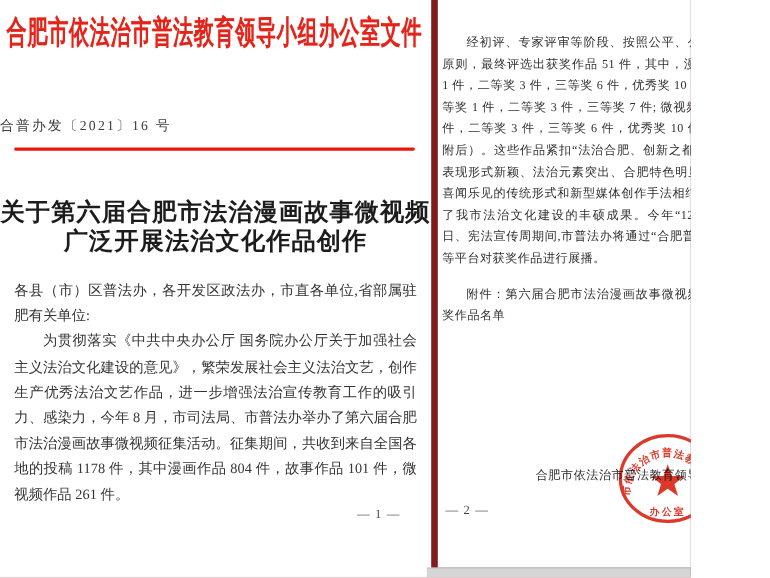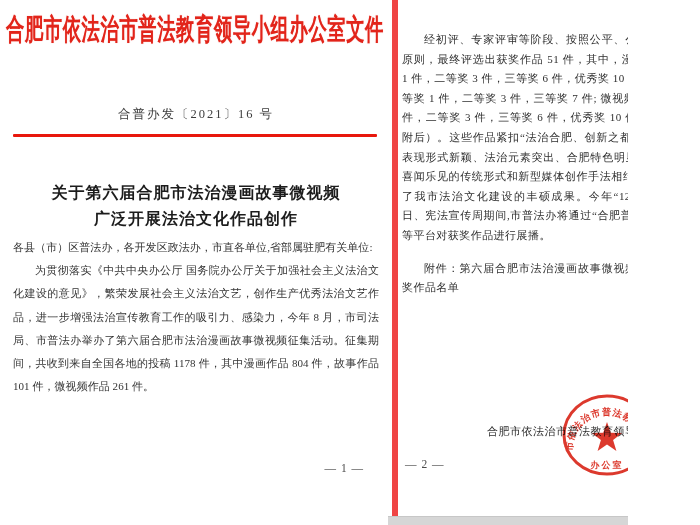--- a/index.html
+++ b/index.html
@@ -1,20 +1,20 @@
 <!DOCTYPE html>
 <html><head>
 <meta charset="utf-8">
 <style>
   * { margin: 0; padding: 0; box-sizing: border-box; }
   html,body { background: #ffffff; }
   .canvas {
     position: relative;
     width: 628px; height: 525px;
-    background: #ef4444;
+    background: #7f1d1d;
     overflow: hidden;
     font-family: "Liberation Serif", "DejaVu Serif", serif;
   }
   .page { position: absolute; top: 0; background: #ffffff; }
 
   
   .page1 { left: 0; width: 392px; height: 525px; }
   .red-header {
     position: absolute; top: 6px; left: 13px; width: 364px; height: 48px;
     display: flex; align-items: center; justify-content: center;
@@ -25,36 +25,35 @@
     font-weight: bold;
     font-size: 29px;
     color: #e2241a;
     transform: scaleX(0.63);
     transform-origin: center;
     letter-spacing: 1px;
     text-shadow: 0 0 1px rgba(226,36,26,.55);
   }
   .doc-number {
     position: absolute; top: 106px; left: 0; width: 392px;
-    text-align: center;
     font-size: 12.5px; color: #3c3c3c; letter-spacing: 2px;
   }
   .red-rule {
     position: absolute; top: 134px; left: 13px; width: 364px; height: 3px;
     background: #e8170c; border-radius: 1px;
   }
   .title {
     position: absolute; top: 180px; left: 0; width: 392px;
     text-align: center;
-    font-weight: bold; font-size: 16px; line-height: 26px;
+    font-weight: bold; font-size: 22px; line-height: 26px;
     color: #1c1c1c; letter-spacing: 1px;
   }
   .body1 {
-    position: absolute; top: 236px; left: 13px; width: 366px;
-    font-size: 11px; line-height: 23.2px; color: #343434;
+    position: absolute; top: 252px; left: 13px; width: 366px;
+    font-size: 13px; line-height: 23.2px; color: #343434;
     text-align: justify; text-justify: inter-character;
     letter-spacing: 0.05px;
   }
   .body1 p.indent { text-indent: 2em; }
   .pagenum {
     position: absolute;
     font-size: 11.5px; color: #4a4a4a; letter-spacing: 1px;
     white-space: nowrap;
   }
   .pagenum1 { top: 462px; right: 28px; }

